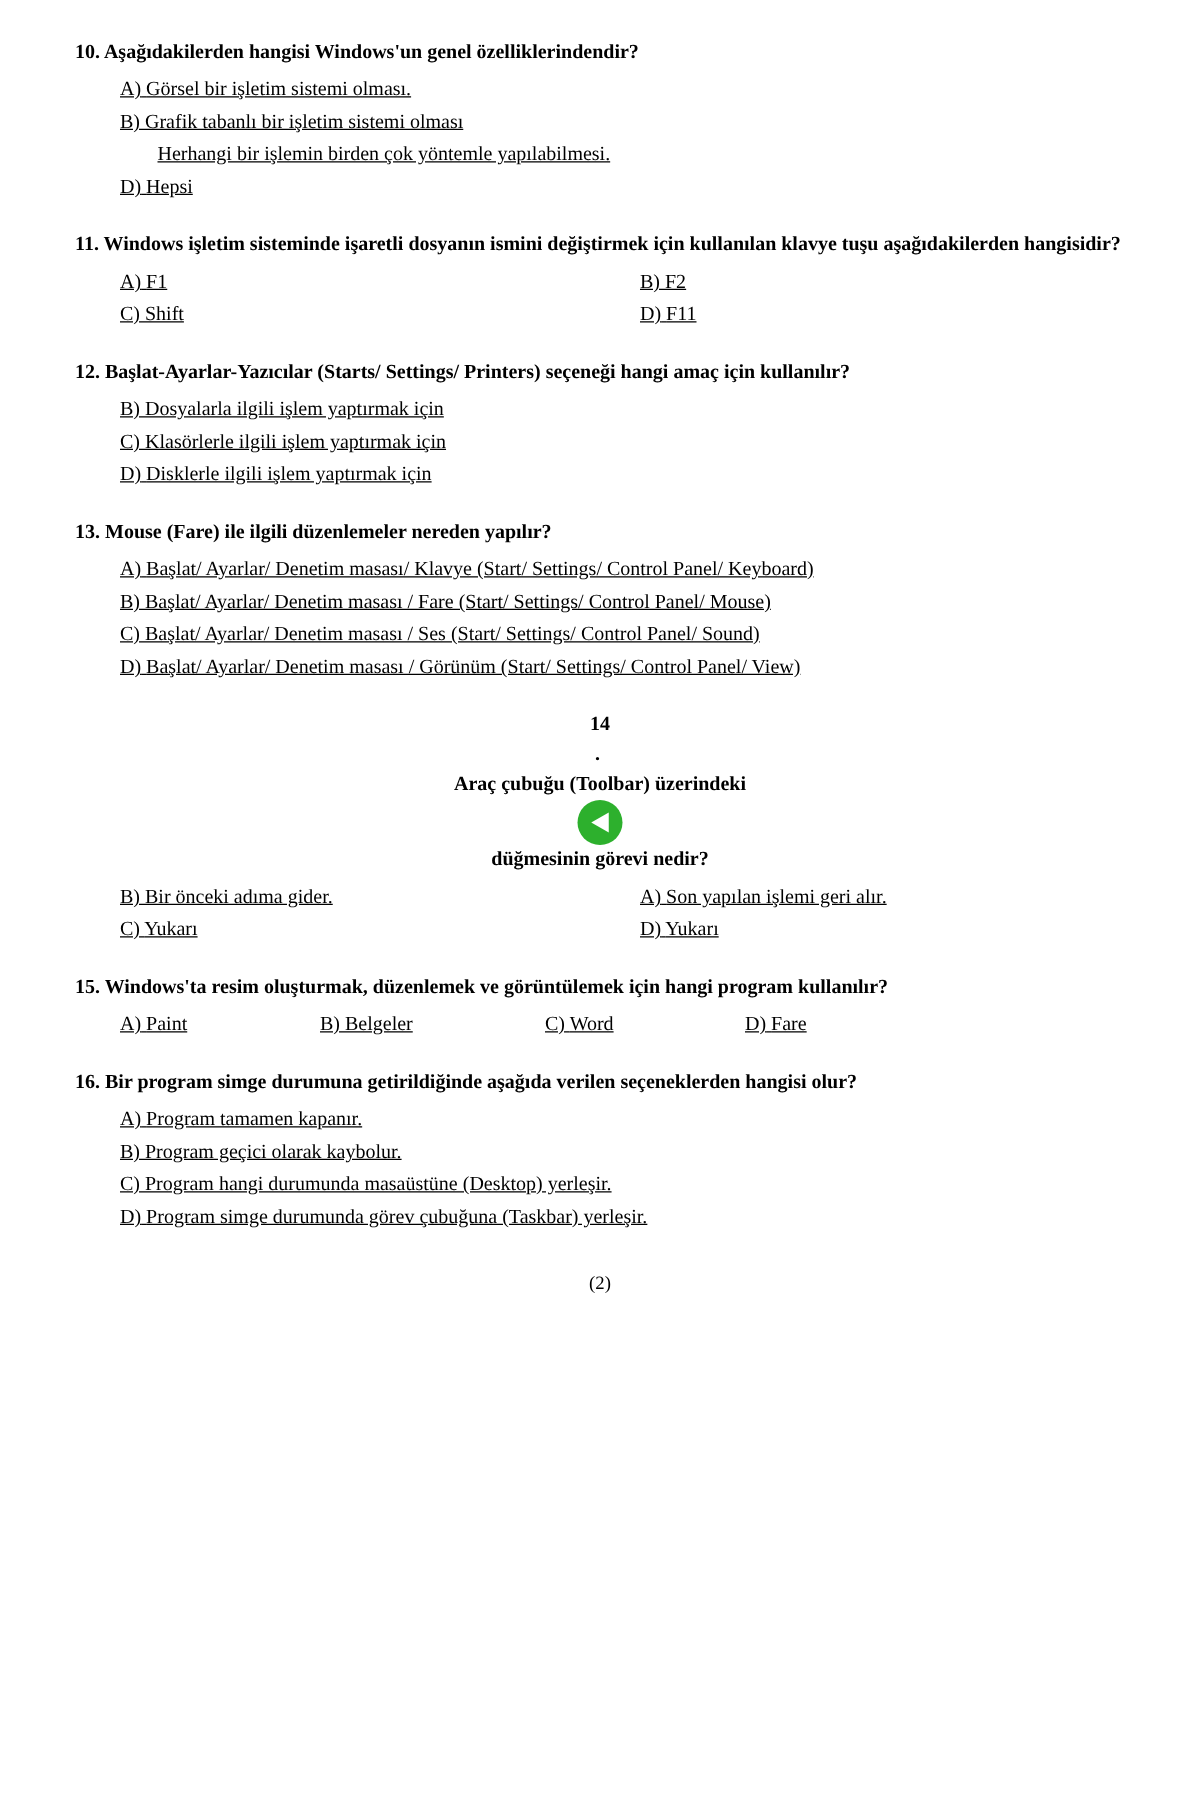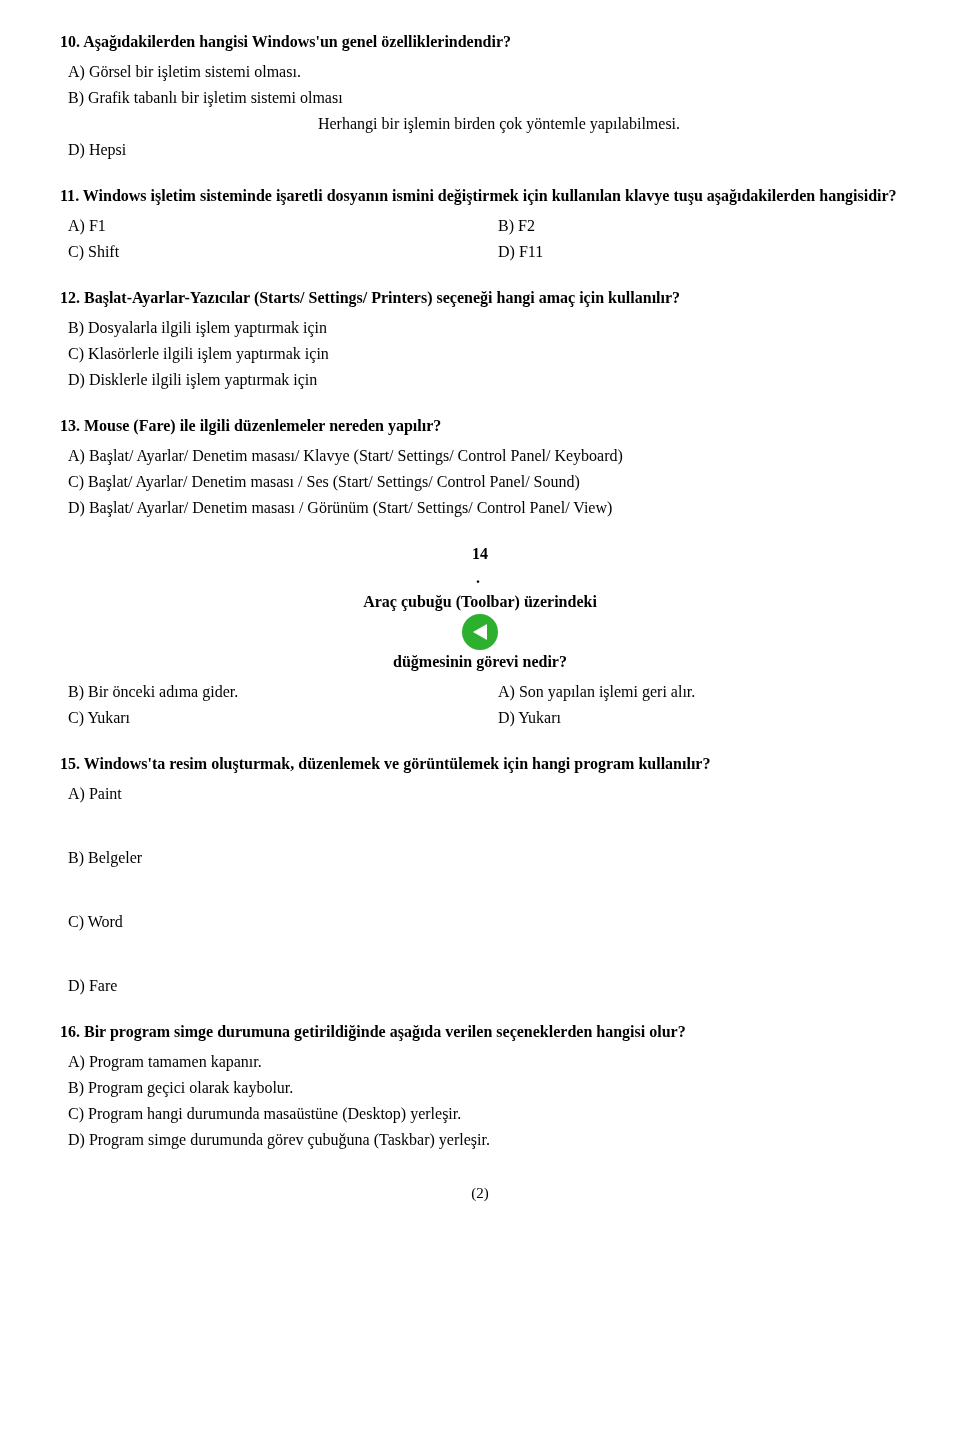--- a/index.html
+++ b/index.html
@@ -14,37 +14,37 @@
       line-height: 1.5;
     }
     .question-block {
       margin-bottom: 22px;
     }
     .question-title {
       font-weight: bold;
       margin-bottom: 6px;
     }
     .options {
-      margin-left: 8px;
+      margin-left: 36px;
       margin-top: 4px;
+      text-decoration: underline;
     }
     .option-row {
       margin-bottom: 2px;
     }
     .option-row-double {
       display: flex;
       gap: 28px;
       margin-bottom: 2px;
     }
     .option-col {
       flex: 1;
     }
     .indent {
       margin-left: 30px;
-      text-align: center;
     }
     .back-btn-circle {
       display: inline-block;
       width: 36px;
       height: 36px;
       background: #2db02d;
       border-radius: 50%;
       vertical-align: middle;
       position: relative;
       margin: 0 6px;
@@ -156,20 +156,24 @@
   <div class="question-title">
     <span>13</span>.
     <span>Mouse (Fare) ile ilgili düzenlemeler nereden yapılır?</span>
   </div>
   <div class="options">
     <div class="option-row">
       <span>A)</span>
       <span>Başlat/ Ayarlar/ Denetim masası/ Klavye (Start/ Settings/ Control Panel/ Keyboard)</span>
     </div>
     <div class="option-row">
+      <span>B)</span>
+      <span>Başlat/ Ayarlar/ Denetim masası / Fare (Start/ Settings/ Control Panel/ Mouse)</span>
+    </div>
+    <div class="option-row">
       <span>C)</span>
       <span>Başlat/ Ayarlar/ Denetim masası / Ses (Start/ Settings/ Control Panel/ Sound)</span>
     </div>
     <div class="option-row">
       <span>D)</span>
       <span>Başlat/ Ayarlar/ Denetim masası / Görünüm (Start/ Settings/ Control Panel/ View)</span>
     </div>
   </div>
 </div>
 
@@ -203,21 +207,21 @@
     </div>
   </div>
 </div>
 
 <div class="question-block">
   <div class="question-title">
     <span>15</span>.
     <span>Windows'ta resim oluşturmak, düzenlemek ve görüntülemek için hangi program kullanılır?</span>
   </div>
   <div class="options">
-    <div class="option-row-double" style="gap:40px;flex-direction:column;">
+    <div class="option-row-double" style="gap:40px;">
       <div class="option-col" style="flex:0 0 auto; min-width:120px;">
         <span>A)</span>
         <span>Paint</span>
       </div>
       <div class="option-col" style="flex:0 0 auto; min-width:140px;">
         <span>B)</span>
         <span>Belgeler</span>
       </div>
       <div class="option-col" style="flex:0 0 auto; min-width:120px;">
         <span>C)</span>

